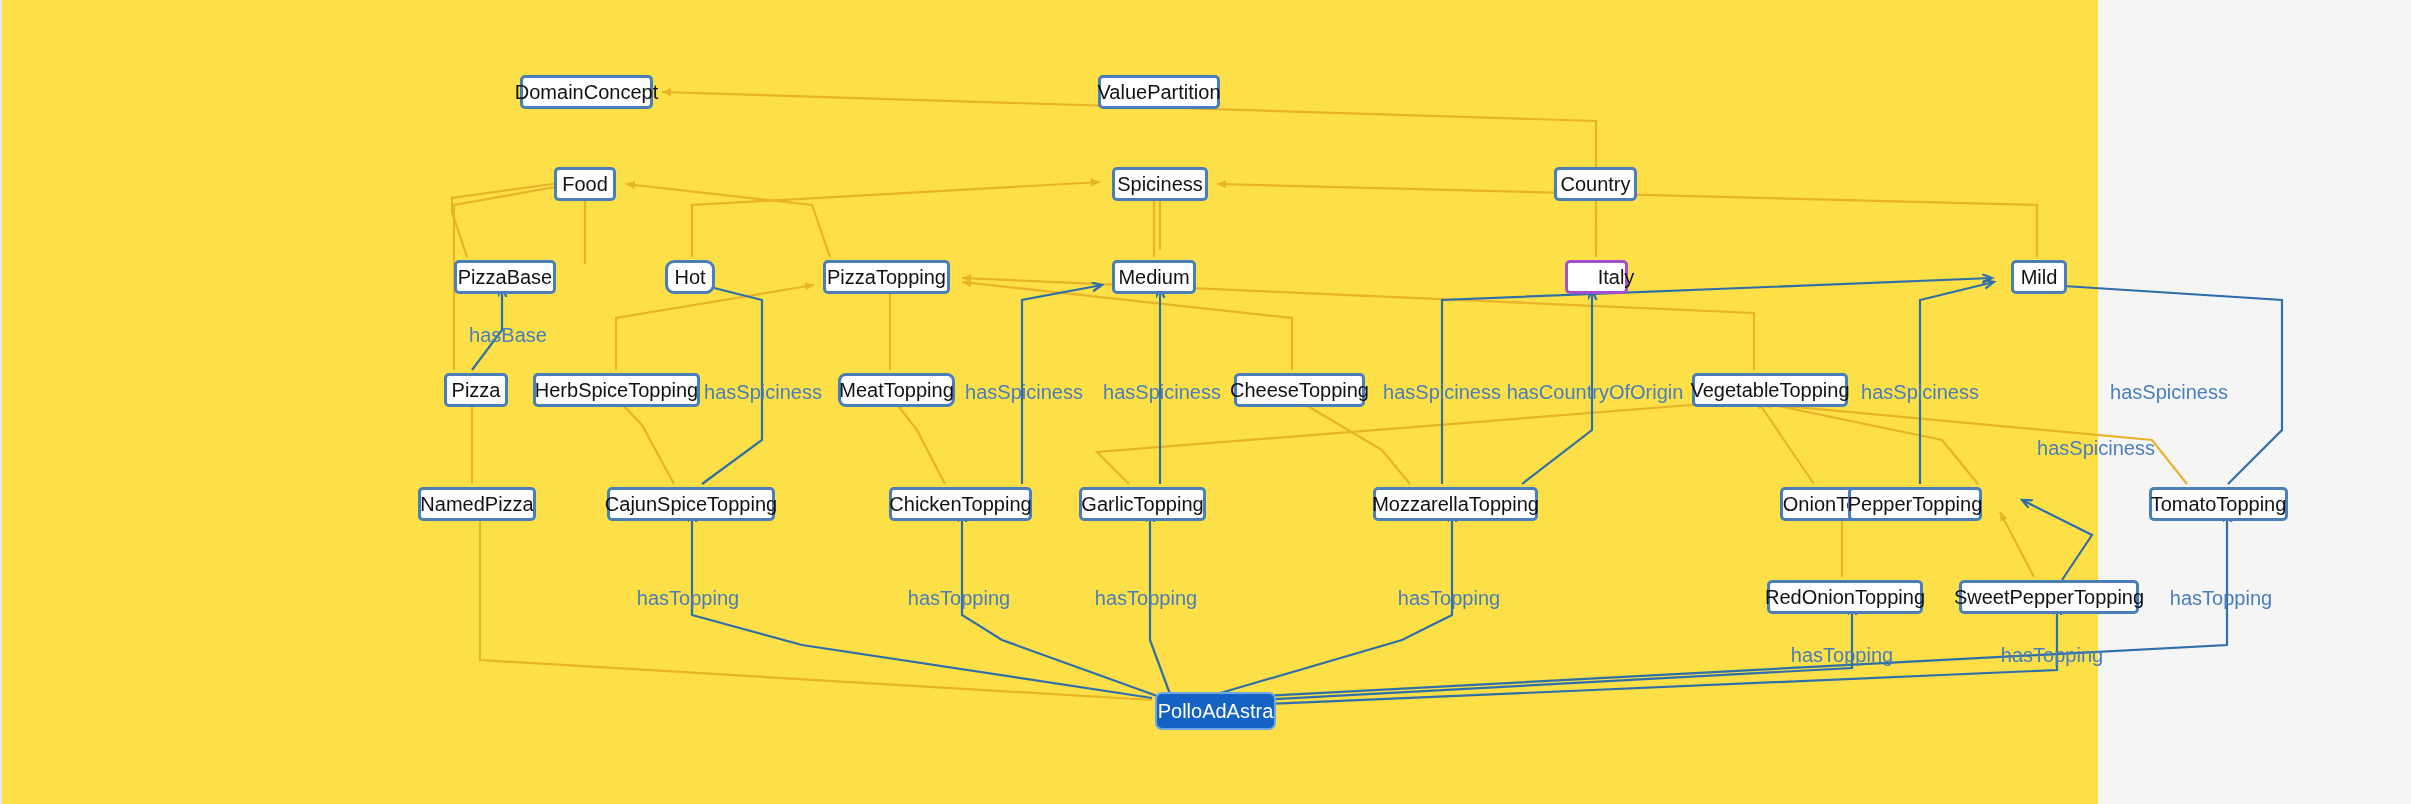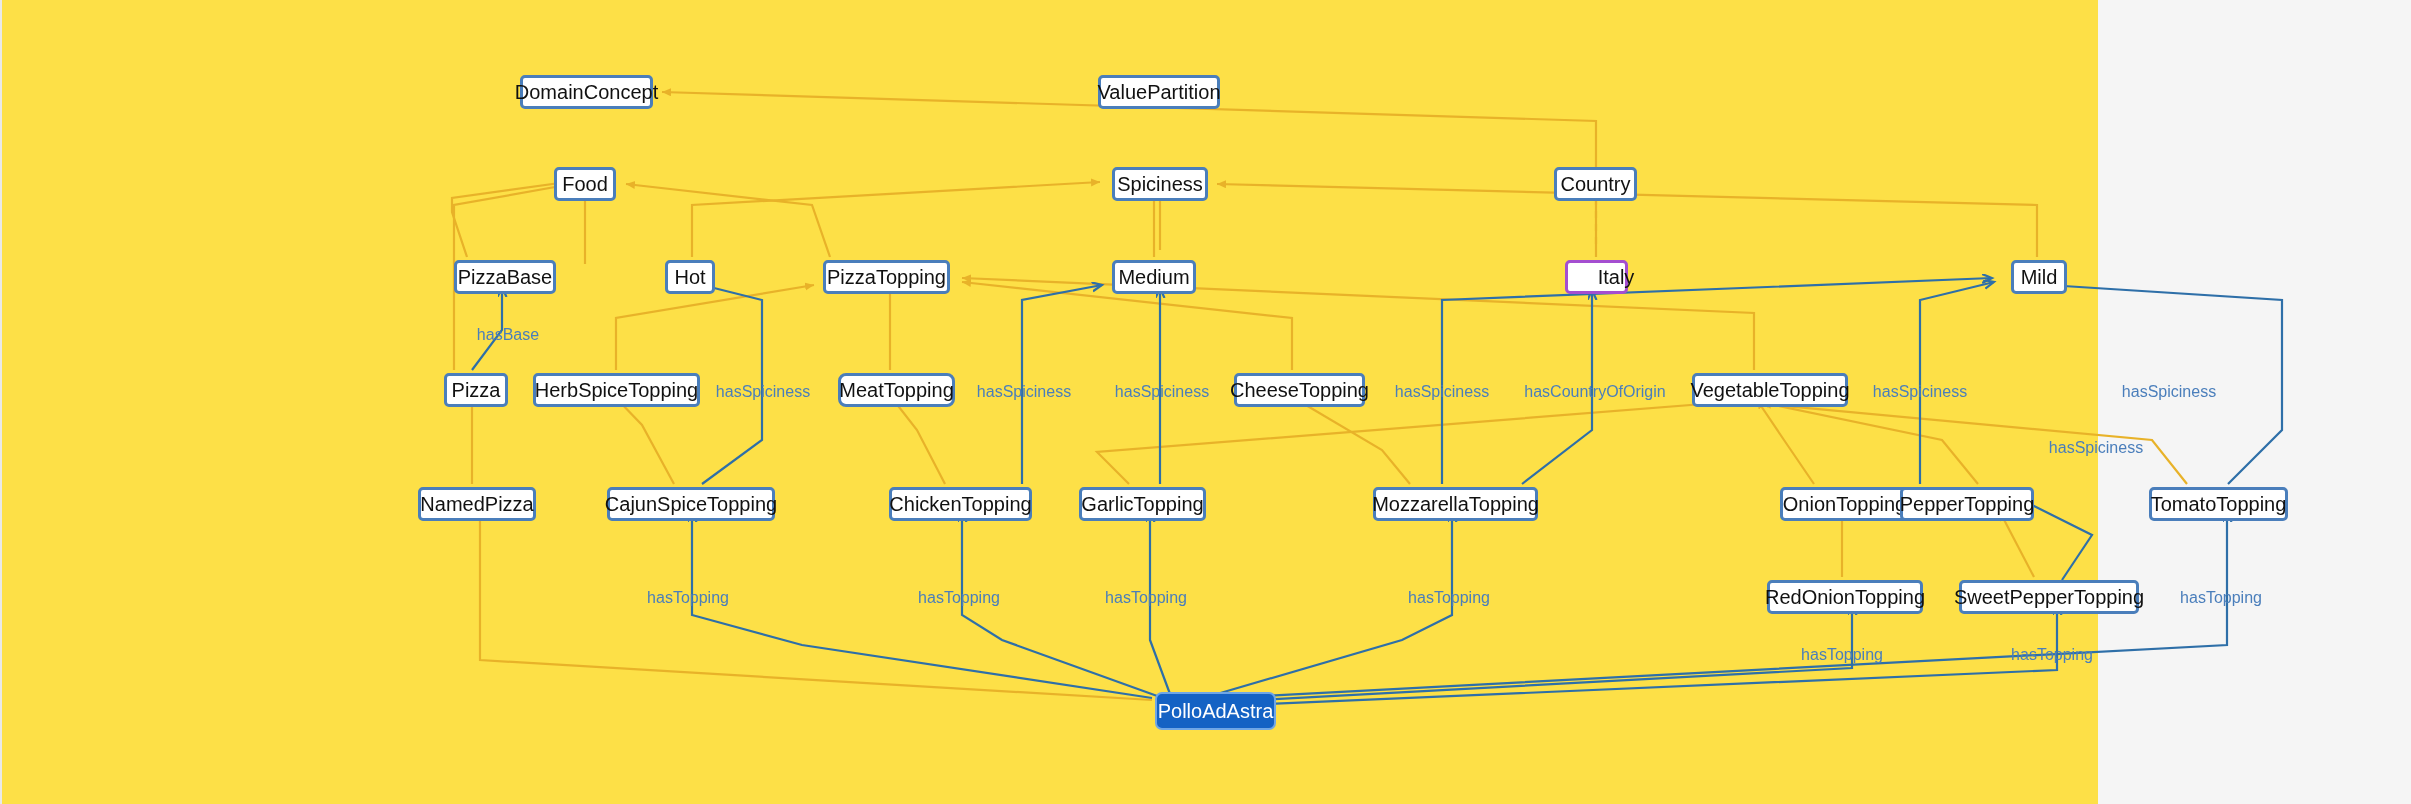--- a/index.html
+++ b/index.html
@@ -36,21 +36,21 @@
   }
   .node.selected{
     background:#1462c4;
     border-color:#1462c4;
     color:#ffffff;
     box-shadow:0 0 0 2px #6fa6e6;
   }
   .elabel{
     position:absolute;
     color:#4a7ebb;
-    font-size:16px;
+    font-size:20px;
     line-height:1;
     white-space:nowrap;
     z-index:4;
     transform:translate(-50%,-50%);
   }
 </style>
 </head>
 <body>
 
 <div id="canvas">
@@ -121,21 +121,21 @@
       </div>
       <div class="node" style="left: 1110px; top: 167px; width: 96px;">
         <span>Spiciness</span>
       </div>
       <div class="node" style="left: 1552px; top: 167px; width: 83px;">
         <span>Country</span>
       </div>
       <div class="node" style="left: 452px; top: 260px; width: 102px;">
         <span>PizzaBase</span>
       </div>
-      <div class="node" style="left: 663px; top: 260px; width: 50px;">
+      <div class="node" style="left: 663px; top: 260px; width: 50px; border-radius: 9px;">
         <span>Hot</span>
       </div>
       <div class="node" style="left: 821px; top: 260px; width: 127px;">
         <span>PizzaTopping</span>
       </div>
       <div class="node" style="left: 1110px; top: 260px; width: 84px;">
         <span>Medium</span>
       </div>
       <div class="node individual" style="left: 1563px; top: 260px; width: 57px;">
         <span>Italy</span>
@@ -169,21 +169,21 @@
       </div>
       <div class="node" style="left: 1077px; top: 487px; width: 127px;">
         <span>GarlicTopping</span>
       </div>
       <div class="node" style="left: 1371px; top: 487px; width: 165px;">
         <span>MozzarellaTopping</span>
       </div>
       <div class="node" style="left: 1778px; top: 487px; width: 129px;">
         <span>OnionTopping</span>
       </div>
-      <div class="node" style="left: 1898px; top: 487px; width: 134px;">
+      <div class="node" style="left: 1846px; top: 487px; width: 134px;">
         <span>PepperTopping</span>
       </div>
       <div class="node" style="left: 2147px; top: 487px; width: 139px;">
         <span>TomatoTopping</span>
       </div>
       <div class="node" style="left: 1765px; top: 580px; width: 156px;">
         <span>RedOnionTopping</span>
       </div>
       <div class="node" style="left: 1957px; top: 580px; width: 180px;">
         <span>SweetPepperTopping</span>

